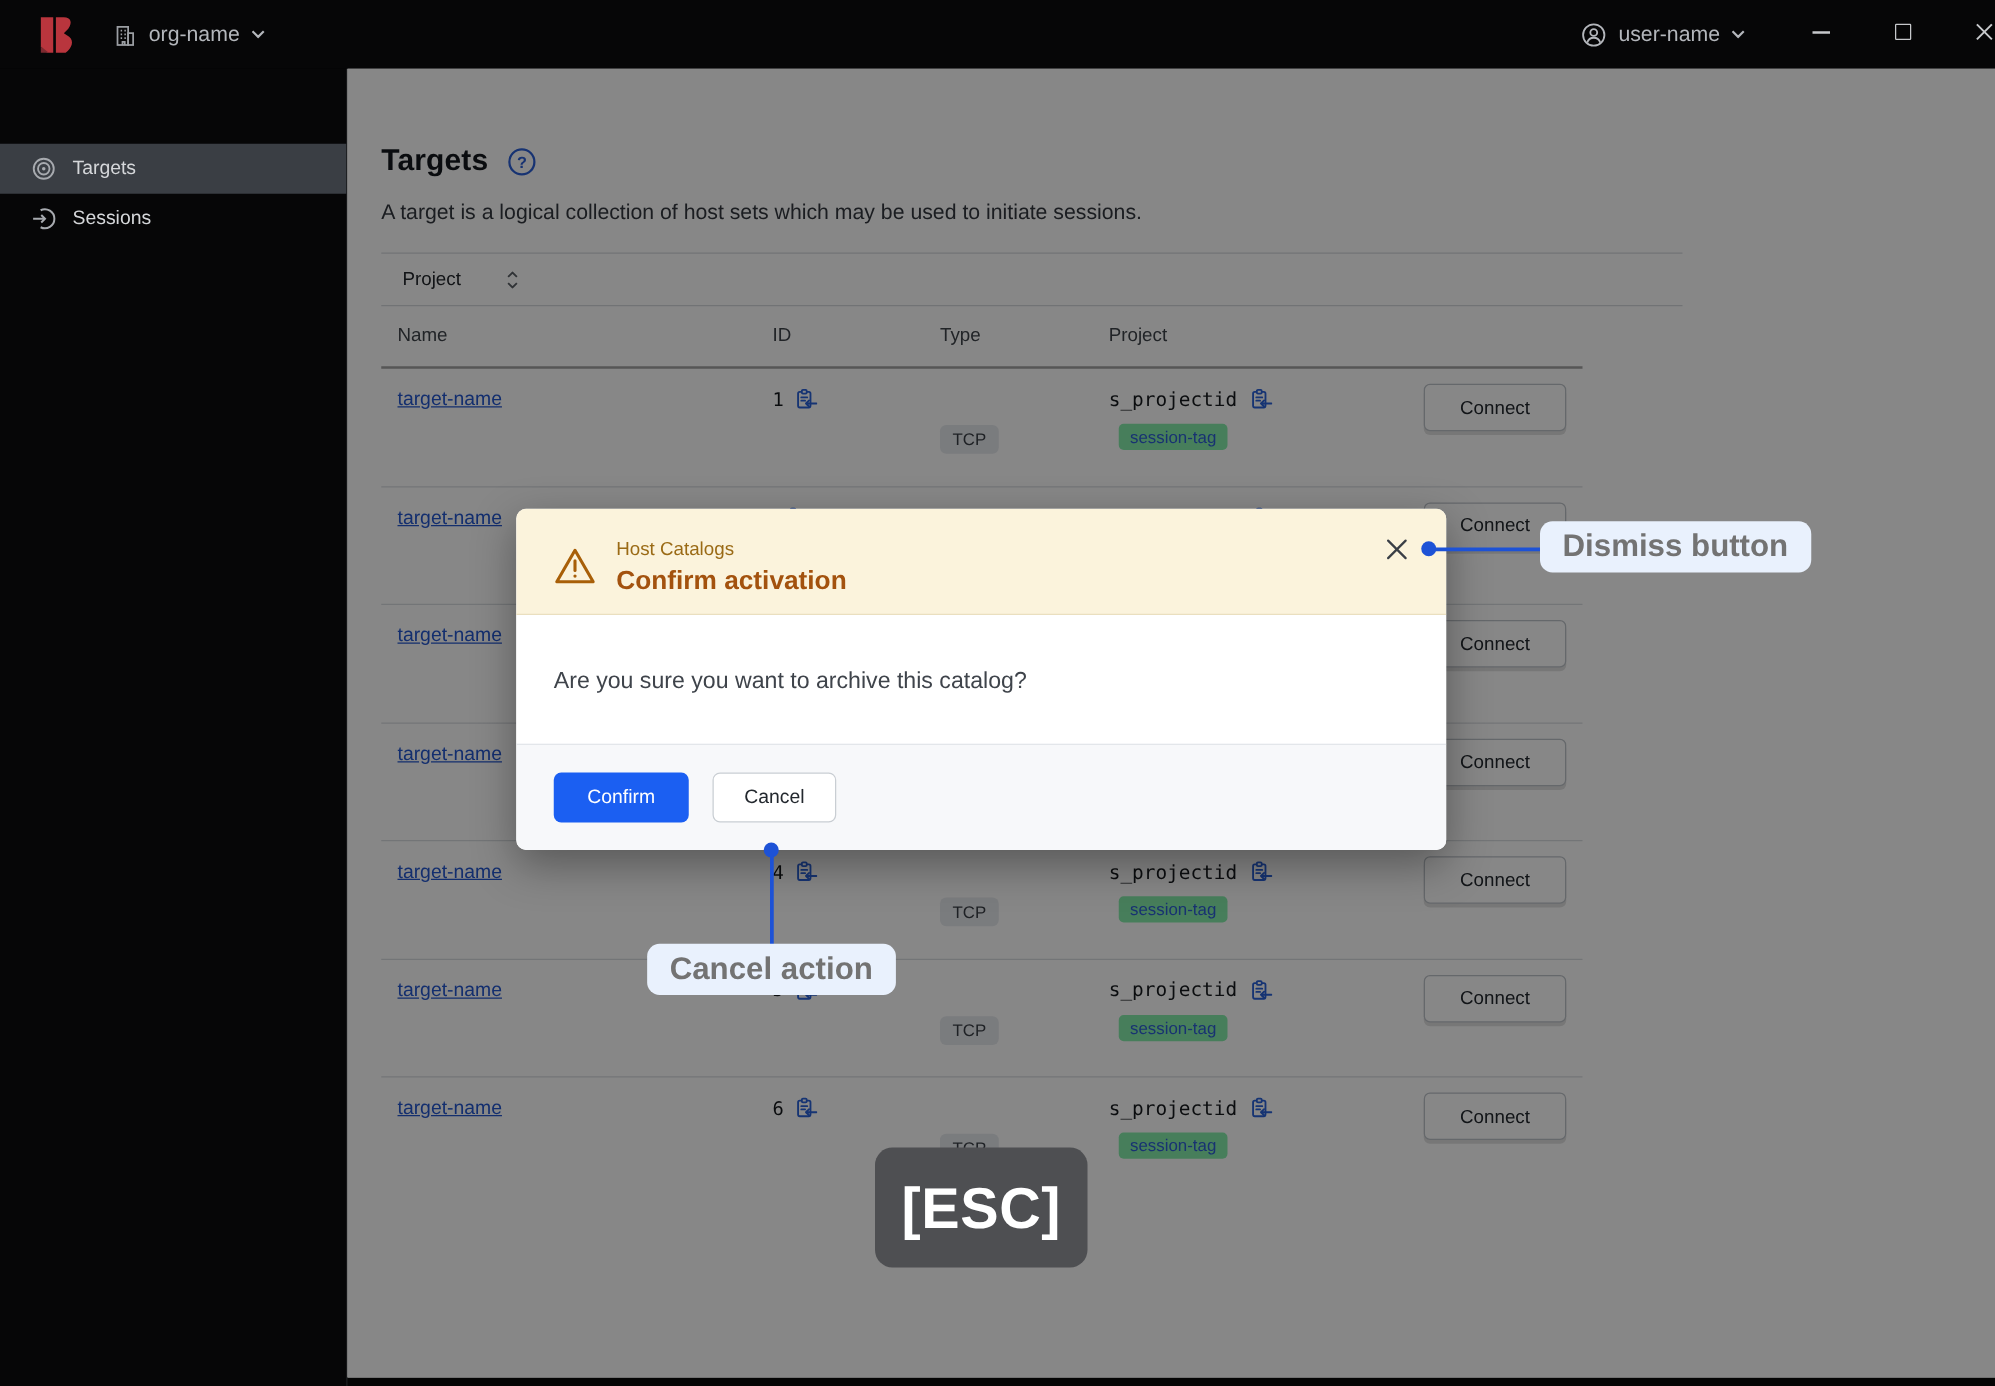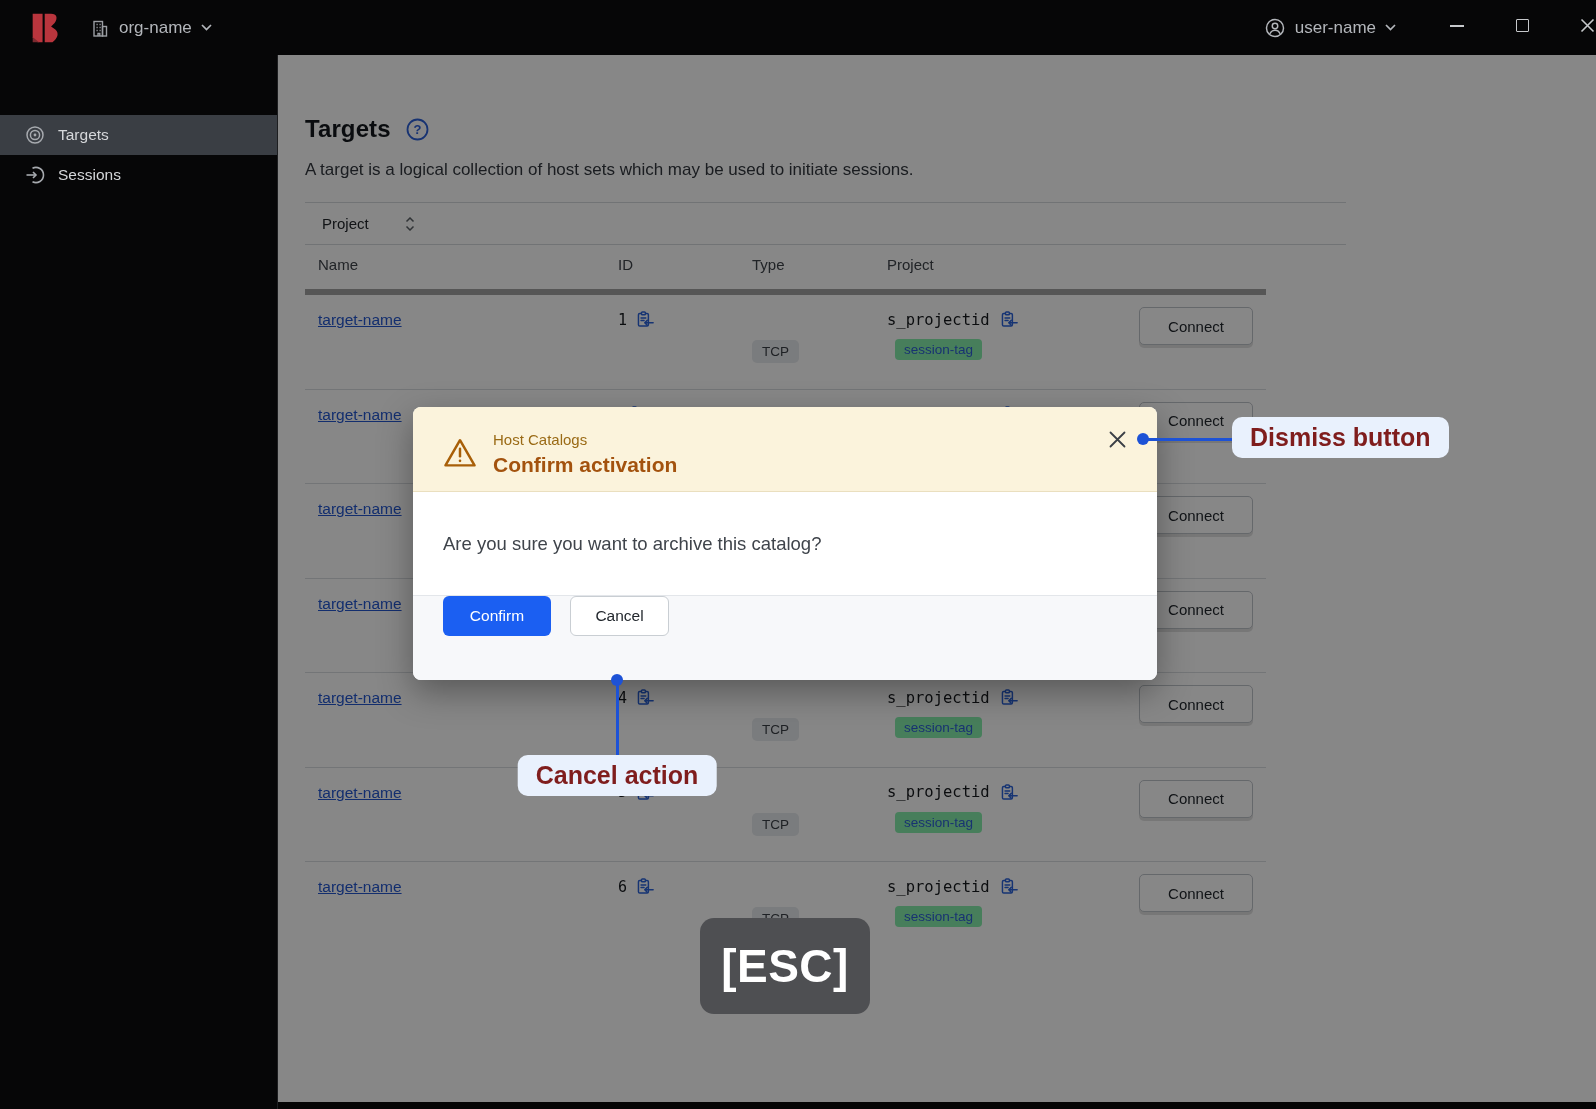--- a/index.html
+++ b/index.html
@@ -28,21 +28,21 @@
   .panel { position:absolute; left:278px; top:55px; width:1318px; height:1047px; background:#ffffff; overflow:hidden; }
   .page-head { position:absolute; left:27px; top:60px; }
   .title-row { display:flex; align-items:center; gap:14px; }
   .page-title { font-size:24px; font-weight:700; color:#14181d; letter-spacing:0.1px; }
   .page-subtitle { margin-top:17px; font-size:17px; color:#33383f; }
 
   .filter-bar { position:absolute; left:27px; top:147px; width:1041px; height:43px; border-top:1px solid #d6dade; border-bottom:1px solid #d6dade; display:flex; align-items:center; padding-left:17px; gap:36px; }
   .filter-label { font-size:15px; color:#23272c; }
 
   .table { position:absolute; left:27px; top:190px; width:961px; }
-  .thead { position:relative; height:50px; border-bottom:6px solid #a3a3a3; }
+  .thead { position:relative; height:50px; border-bottom:2px solid #a3a3a3; }
   .th { position:absolute; bottom:16px; font-size:15px; color:#3f444b; }
   .th-name { left:13px; } .th-id { left:313px; } .th-type { left:447px; } .th-project { left:582px; }
 
   .row { position:relative; height:94.5px; border-bottom:1px solid #dadde1; }
   .row:last-child { border-bottom:none; }
   .c-name { position:absolute; left:13px; top:16px; font-size:15.5px; font-weight:500; color:#2558d0; text-decoration:underline; cursor:pointer;text-align:right; }
   .c-id { position:absolute; left:313px; top:15px; display:flex; align-items:center; gap:8px; font-family:"DejaVu Sans Mono", monospace; font-size:15px; color:#16191d; }
   .c-type { position:absolute; left:447px; top:13px;margin-top:32px; }
   .badge-type { display:inline-block; background:#e7eaee; color:#3a3f46; font-size:13.5px; padding:4px 10px; border-radius:5px; }
   .c-project { position:absolute; left:582px; top:15px; display:flex; align-items:center; gap:9px; font-family:"DejaVu Sans Mono", monospace; font-size:15.5px; color:#16191d; }
@@ -54,32 +54,32 @@
   .dim { position:absolute; inset:0; background:rgba(0,0,0,0.47); z-index:5; }
 
   
   .modal { position:absolute; left:135px; top:352px; width:744px; height:273px; background:#ffffff; border-radius:8px; box-shadow:0 12px 34px rgba(0,0,0,0.35); z-index:10; overflow:hidden; }
   .modal-head { position:relative; height:85px; background:#fbf3dc; border-bottom:1px solid #eadfbf; }
   .warn-icon { position:absolute; left:29px; top:30px; }
   .modal-eyebrow { position:absolute; left:80px; top:24px; font-size:15px; color:#9a6a15; }
   .modal-title { position:absolute; left:80px; top:46px; font-size:21px; font-weight:700; color:#a3520e; }
   .modal-close { position:absolute; right:30px; top:22px; width:20px; height:20px; cursor:pointer; display:flex; align-items:center; justify-content:center; }
   .modal-body { height:103px; display:flex; align-items:center; padding-left:30px; font-size:18.5px; color:#3f444b; background:#ffffff; }
-  .modal-foot { height:85px; background:#f7f8fa; border-top:1px solid #e3e6ea; display:flex; align-items:flex-start; padding-left:30px; gap:19px; }
+  .modal-foot { height:85px; background:#f7f8fa; border-top:1px solid #e3e6ea; display:flex; align-items:center; padding-left:30px; gap:19px; }
   .btn-confirm { width:108px; height:40px; background:#1b5ff2; color:#ffffff; border:none; border-radius:6px; font-size:15.5px; font-weight:500; font-family:"Liberation Sans",sans-serif; cursor:pointer; }
   .btn-cancel { width:99px; height:40px; background:#ffffff; color:#23282e; border:1px solid #c9ced3; border-radius:6px; font-size:15.5px; font-family:"Liberation Sans",sans-serif; cursor:pointer; }
 
   
   .anno { z-index:20; position:absolute; }
   .anno-dot { width:12px; height:12px; border-radius:50%; background:#1d52d6; }
   .dismiss-dot { left:859px; top:378px; }
   .dismiss-line { left:865px; top:382.5px; width:90px; height:3px; background:#1d52d6; }
   .cancel-dot { left:333px; top:619px; }
   .cancel-line { left:337.5px; top:629px; width:3px; height:73px; background:#1d52d6; }
-  .anno-pill { background:#e9f1fd; color:#7f1d1d; font-size:25px; font-weight:700; padding:6px 18px; border-radius:10px; white-space:nowrap; }
+  .anno-pill { background:#e9f1fd; color:#737373; font-size:25px; font-weight:700; padding:6px 18px; border-radius:10px; white-space:nowrap; }
   .dismiss-pill { left:954px; top:362px; }
   .cancel-pill { left:339px; top:700px; transform:translateX(-50%); }
 
   .esc-badge { position:absolute; left:422px; top:863px; width:170px; height:96px; background:#4e4f52; border-radius:14px; display:flex; align-items:center; justify-content:center; color:#ffffff; font-size:46px; font-weight:700; z-index:30; letter-spacing:0.5px; }
 
   svg { display:block; }
 </style>
 </head>
 <body>
 

